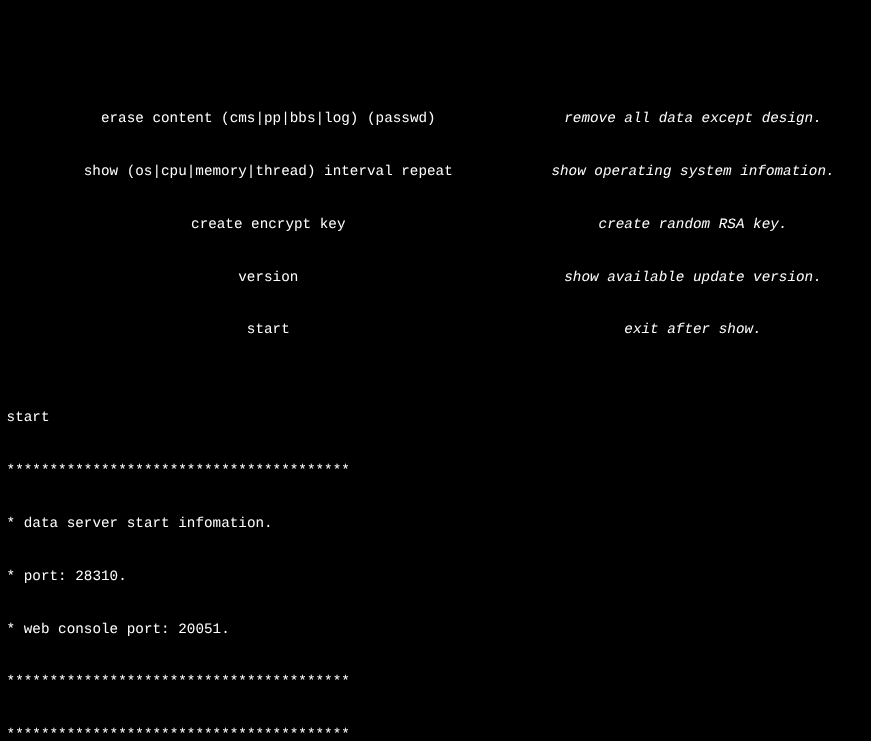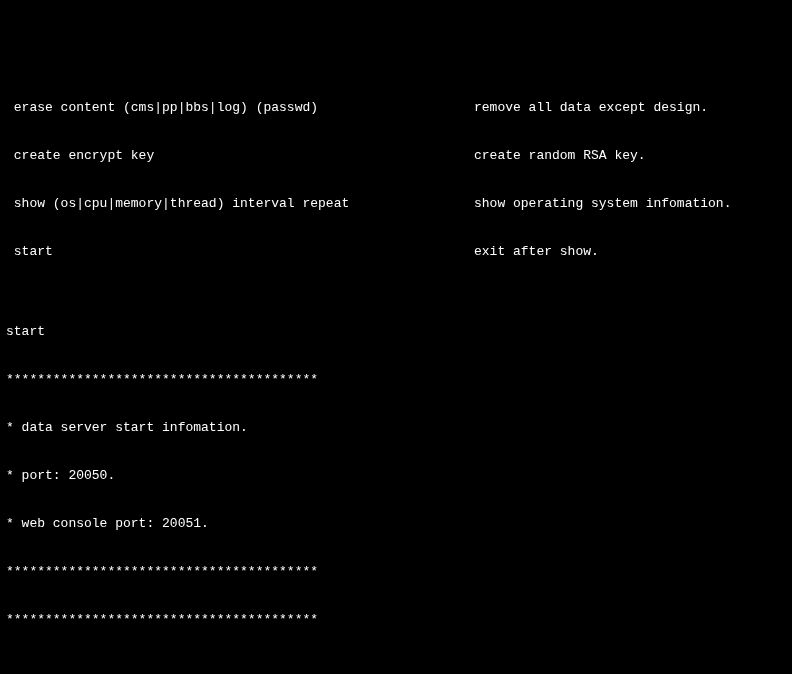--- a/index.html
+++ b/index.html
@@ -18,59 +18,65 @@
       overflow: hidden;
       padding: 4px 6px;
       white-space: pre;
     }
     .terminal {
       width: 100%;
       height: 100%;
     }
     .help-row {
       display: flex;
+      text-align: center;
     }
     .help-left {
       width: 468px;
       flex-shrink: 0;
     }
     .help-right {
       flex: 1;
+      font-style: italic;
     }
     .line {
       white-space: pre;
     }
   </style>
 </head>
 <body>
 
 
 
 <div class="terminal">
   <div class="help-row">
     <div class="help-left"> erase content (cms|pp|bbs|log) (passwd)</div>
     <div class="help-right">remove all data except design.</div>
   </div>
   <div class="help-row">
+    <div class="help-left"> show (os|cpu|memory|thread) interval repeat</div>
+    <div class="help-right">show operating system infomation.</div>
+  </div>
+  <div class="help-row">
     <div class="help-left"> create encrypt key</div>
     <div class="help-right">create random RSA key.</div>
   </div>
   <div class="help-row">
-    <div class="help-left"> show (os|cpu|memory|thread) interval repeat</div>
-    <div class="help-right">show operating system infomation.</div>
+    <div class="help-left"> version</div>
+    <div class="help-right">show available update version.</div>
   </div>
   <div class="help-row">
     <div class="help-left"> start</div>
     <div class="help-right">exit after show.</div>
   </div>
   <div class="line"></div>
   <div class="line">start</div>
   <div class="line">****************************************</div>
   <div class="line">* data server start infomation.</div>
-  <div class="line">* port: 20050.</div>
+  <div class="line">* port: 28310.</div>
   <div class="line">* web console port: 20051.</div>
   <div class="line">****************************************</div>
   <div class="line">****************************************</div>
   
   
   
   
   
   
   

